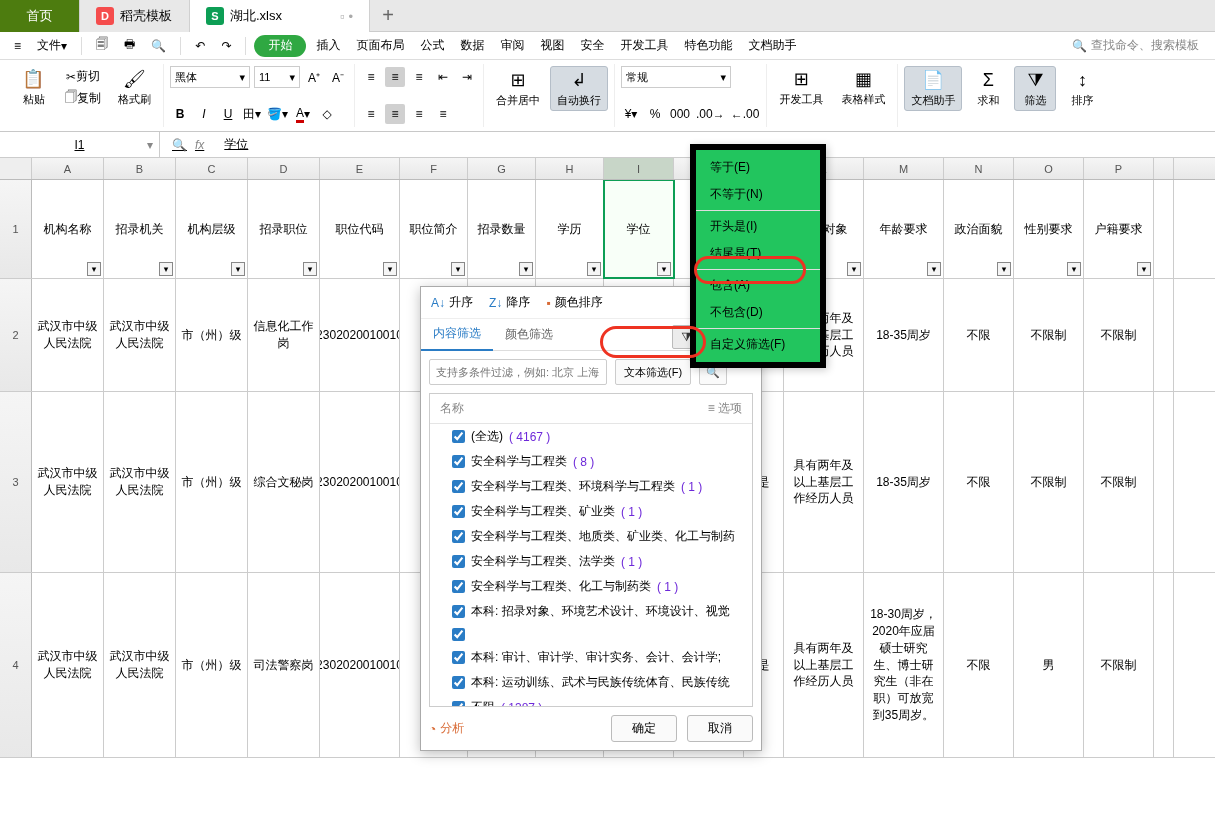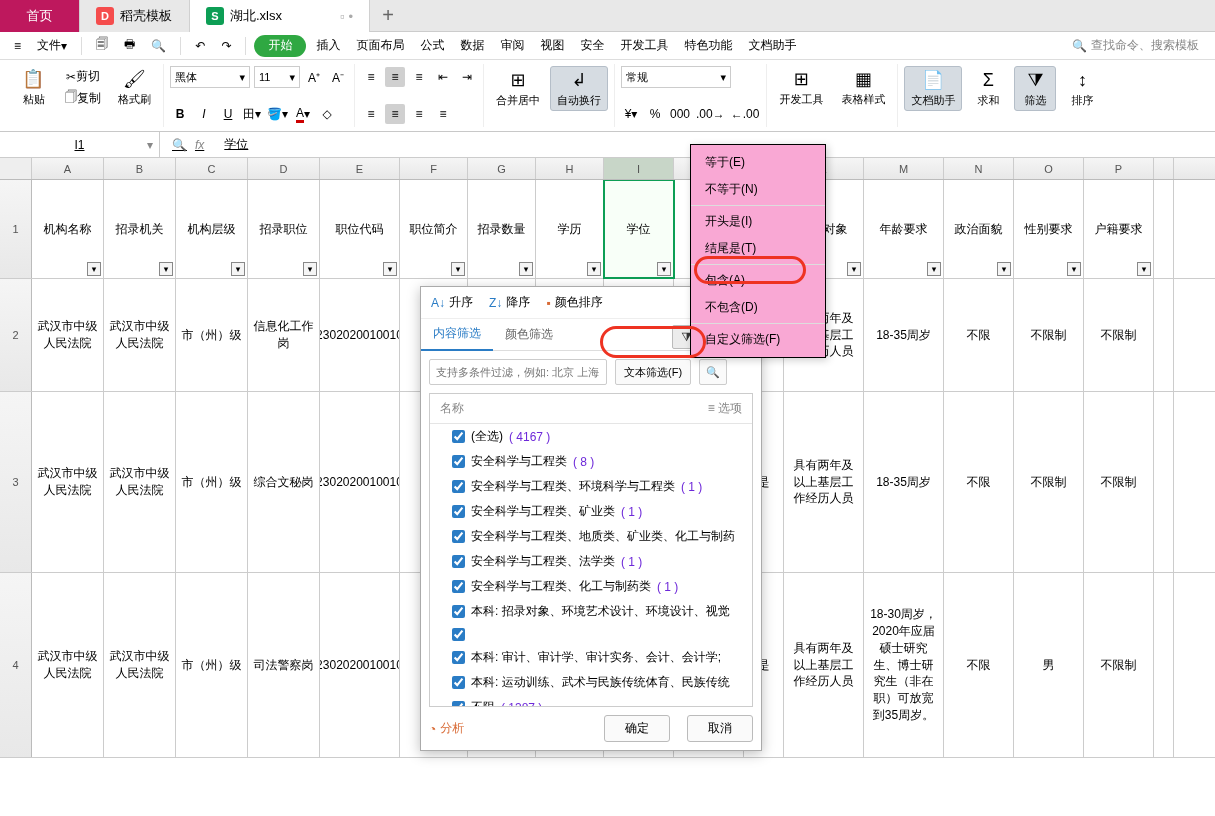--- a/index.html
+++ b/index.html
@@ -1,21 +1,21 @@
 <!DOCTYPE html>
 <html><head>
 <meta charset="utf-8">
 <style>
 * { margin:0; padding:0; box-sizing:border-box; font-family:"Microsoft YaHei","PingFang SC",sans-serif; }
 body { width:1215px; height:816px; background:#f4f4f4; overflow:hidden; position:relative; font-size:12px; }
 
 
 .tabbar { height:32px; display:flex; background:#e8e8e8; border-bottom:1px solid #ccc; }
 .tab { height:32px; padding:0 16px; display:flex; align-items:center; gap:6px; font-size:13px; border-right:1px solid #d0d0d0; cursor:pointer; }
-.tab.home { background:#be185d; color:#fff; width:80px; justify-content:center; }
+.tab.home { background:#4d7c0f; color:#fff; width:80px; justify-content:center; }
 .tab.doc { background:#fff; width:180px; }
 .tab.template { background:#e8e8e8; width:110px; }
 .icon-d { width:18px; height:18px; background:#f54d4d; border-radius:3px; display:flex; align-items:center; justify-content:center; color:#fff; font-size:11px; font-weight:bold; }
 .icon-s { width:18px; height:18px; background:#0d9e55; border-radius:3px; display:flex; align-items:center; justify-content:center; color:#fff; font-size:11px; font-weight:bold; }
 .tab-status { color:#aaa; margin-left:auto; font-size:13px; }
 .tab-plus { width:36px; display:flex; align-items:center; justify-content:center; font-size:20px; color:#666; cursor:pointer; }
 
 
 .menubar { height:28px; display:flex; align-items:center; background:#fff; border-bottom:1px solid #ddd; padding:0 8px; gap:4px; }
 .menubar .menu-btn { padding:0 6px; height:22px; display:flex; align-items:center; font-size:12px; cursor:pointer; border-radius:3px; }
@@ -71,21 +71,21 @@
 .fp-list { border:1px solid #ccc; margin:0 8px; flex:1; overflow:auto; font-size:12px; }
 .fp-list-hdr { display:flex; justify-content:space-between; padding:6px 10px; border-bottom:1px solid #e5e5e5; color:#888; }
 .fp-item { padding:4px 10px 4px 22px; display:flex; align-items:center; gap:6px; white-space:nowrap; overflow:hidden; text-overflow:ellipsis; }
 .fp-item input { accent-color:#2a7cc5; }
 .fp-count { color:#6d28d9; }
 .fp-foot { display:flex; justify-content:space-between; align-items:center; padding:8px; gap:8px; }
 .fp-foot .btn { border:1px solid #bbb; padding:4px 20px; font-size:12px; border-radius:3px; cursor:pointer; background:#fafafa; }
 .fp-anal { color:#d86a35; font-size:12px; display:flex; gap:4px; align-items:center; }
 
 
-.ctx { position:absolute; left:690px; top:144px; width:136px; background:#f9a8d4; border:1px solid #000000; box-shadow:2px 2px 8px rgba(0,0,0,.2); z-index:60; padding:4px 0; }
+.ctx { position:absolute; left:690px; top:144px; width:136px; background:#22c55e; border:6px solid #000000; box-shadow:2px 2px 8px rgba(0,0,0,.2); z-index:60; padding:4px 0; }
 .ctx-item { height:27px; display:flex; align-items:center; padding:0 14px; font-size:12px; cursor:pointer; }
 
 
 .anno-circle { position:absolute; border:3px solid #e32; border-radius:50%; z-index:80; pointer-events:none; }
 
 
 .cA{width:72px}.cB{width:72px}.cC{width:72px}.cD{width:72px}.cE{width:80px}.cF{width:68px}.cG{width:68px}.cH{width:68px}.cI{width:70px}.cJ{width:70px}.cK{width:40px}.cL{width:80px}.cM{width:80px}.cN{width:70px}.cO{width:70px}.cP{width:70px}.cQ{width:20px}
 
 </style>
 </head>
@@ -474,21 +474,21 @@
           <span>不限</span> 
           <span class="fp-count">( 1387 )</span>
         </div>
       </div>
   </div>
   <div class="fp-foot">
     <span class="fp-anal">
         <span>◔</span>
         <span>分析</span>
       </span>
-    <div style="display:flex;gap:17px">
+    <div style="display:flex;gap:10px">
       <span class="btn">确定</span>
       <span class="btn">取消</span>
     </div>
   </div>
 </div>
 
 <div class="ctx">
   <div class="ctx-item">等于(E)</div>
   <div class="ctx-item">不等于(N)</div>
   <div style="height:1px;background:#ddd;margin:2px 0"></div>

